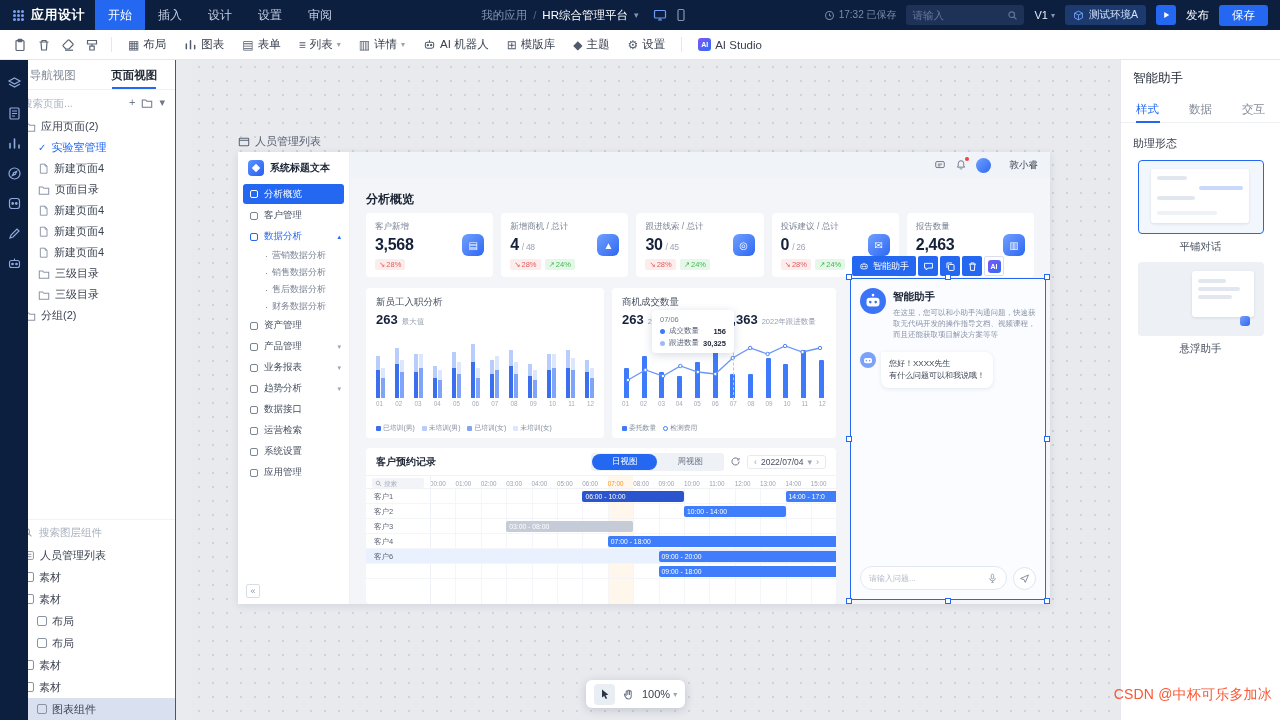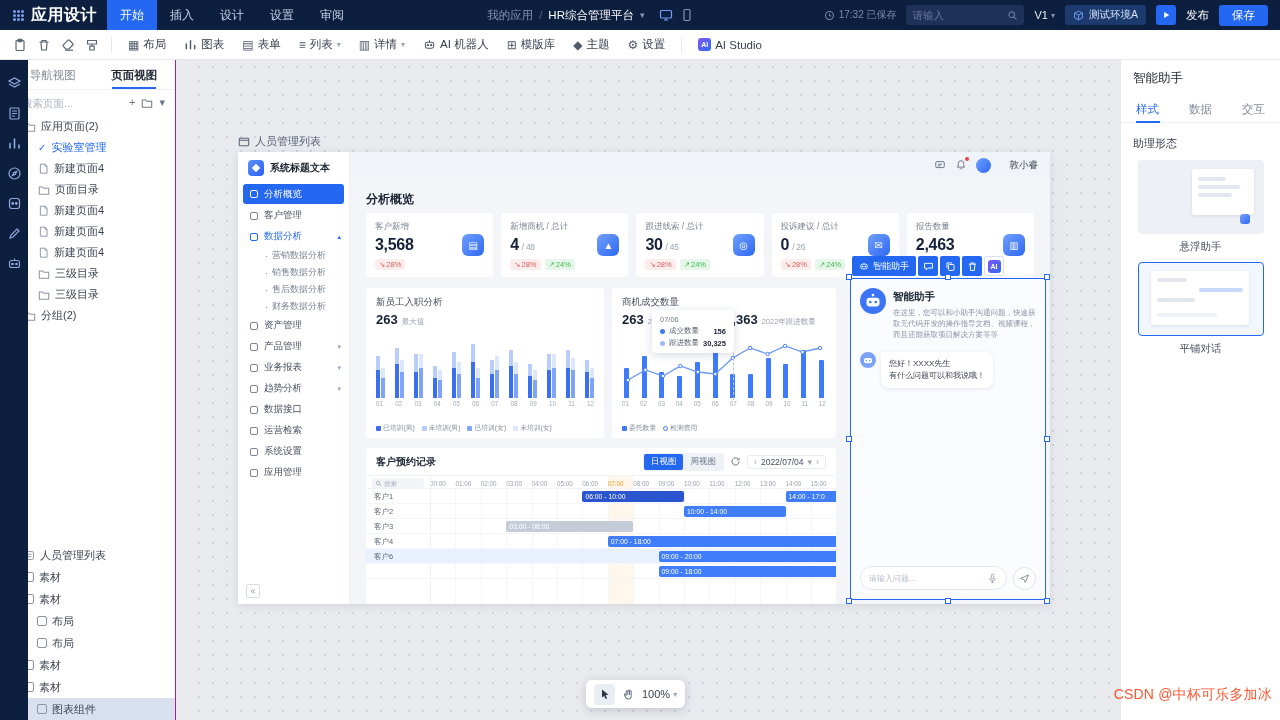--- a/index.html
+++ b/index.html
@@ -2,21 +2,21 @@
 <html><head>
 <meta charset="utf-8">
 <style>
 *{box-sizing:border-box;margin:0;padding:0}
 body{width:1280px;height:720px;position:relative;overflow:hidden;font-family:"Liberation Sans","DejaVu Sans",sans-serif;background:#e9ebee;font-size:12px;color:#333}
 input{font-family:inherit;border:none;outline:none;background:transparent}
 svg{display:block}
 
 .topbar{position:absolute;left:0;top:0;width:1280px;height:30px;background:#0d1f3f;display:flex;align-items:center;z-index:40;color:#fff}
 .tb-logo{display:flex;align-items:center;gap:6px;padding:0 10px 0 12px}
-.tb-title{font-size:16px;font-weight:bold;letter-spacing:.5px}
+.tb-title{font-size:13px;font-weight:bold;letter-spacing:.5px}
 .tb-menu{display:flex;height:100%}
 .tmi{padding:0 13px;line-height:30px;font-size:12px;color:#c6d2e8}
 .tmi.active{background:#2468f2;color:#fff}
 .tb-center{display:flex;align-items:center;gap:6px;margin:0 auto;font-size:11.5px}
 .bc-pre{color:#8494b3}.bc-sep{color:#56648a}.bc-cur{color:#fff}
 .bc-caret{color:#8494b3;font-size:9px}
 .dev-ic{display:flex;align-items:center;gap:7px;margin-left:8px}
 .tb-right{display:flex;align-items:center;gap:10px;padding-right:12px}
 .save-status{display:flex;align-items:center;gap:4px;font-size:10px;color:#7c8cab}
 .tb-search{width:118px;height:20px;background:#1e3257;border-radius:3px;display:flex;align-items:center;padding:0 6px;gap:4px}
@@ -133,21 +133,21 @@
 .c2-vline{position:absolute;left:121px;top:40px;bottom:38px;border-left:1px dashed #b7c6e6}
 .c2-tip{position:absolute;left:40px;top:22px;background:#fff;border-radius:4px;box-shadow:0 2px 10px rgba(30,50,110,.18);padding:5px 8px;font-size:7.5px;color:#5a6375;z-index:3;min-width:74px}
 .t-date{color:#737d8c;margin-bottom:2px}
 .t-row{display:flex;align-items:center;gap:4px;margin-top:2px}
 .t-dot{width:5px;height:5px;border-radius:50%;flex:none}
 .t-val{margin-left:auto;font-weight:bold;color:#1b2434}
 .gantt{left:16px;top:270px;width:470px;height:156px;overflow:hidden}
 .g-head{display:flex;align-items:center;gap:6px;height:27px;padding:0 10px}
 .g-title{font-size:10px;font-weight:bold;color:#232b3a;margin-right:auto}
 .g-toggle{display:flex;background:#eef1f6;border-radius:3px;padding:1px}
-.g-tab{font-size:8.5px;padding:2px 7px;border-radius:2px;color:#6b7486}
+.g-tab{font-size:8.5px;padding:2px 20px;border-radius:8px;color:#6b7486}
 .g-tab.active{background:#2468f2;color:#fff}
 .g-refresh{color:#6b7486;display:flex}
 .g-nav{display:flex;align-items:center;gap:4px;border:1px solid #e6e9f0;border-radius:3px;padding:1px 6px;font-size:8.5px;color:#454e5e}
 .nbtn{color:#9aa3b2;font-size:9px}
 .g-grid{position:relative;height:129px;border-top:1px solid #f0f2f6}
 .g-hours{position:absolute;left:0;top:0;right:0;height:13px;line-height:13px;padding-left:64px;white-space:nowrap;border-bottom:1px solid #f0f2f6}
 .g-h{display:inline-block;width:25.4px;font-size:6.3px;color:#9aa3b2}
 .g-h.hl{color:#f59a23}
 .g-searchbox{position:absolute;left:6px;top:2px;width:52px;height:10px;background:#f2f4f8;border-radius:2px;display:flex;align-items:center;gap:2px;padding:0 3px;z-index:2}
 .g-searchbox input{font-size:6.5px;width:36px;color:#666}
@@ -446,20 +446,27 @@
         <span>三级目录</span>
       </div>
     <div class="trow">
         <svg width="12" height="12" viewBox="0 0 14 14" fill="none" stroke="#8a94a6" stroke-width="1.2">
           <path d="M1.5 3.5h4l1.3 1.5h5.7v7h-11Z"></path>
         </svg>
         <span>分组(2)</span>
       </div>
   </div>
   <div class="lp-spacer"></div>
+  <div class="lp-lsearch">
+    <svg width="11" height="11" viewBox="0 0 14 14" fill="none" stroke="#9aa2ae" stroke-width="1.4">
+        <circle cx="6" cy="6" r="3.6"></circle>
+        <path d="M8.8 8.8 12 12"></path>
+      </svg>
+    <input placeholder="搜索图层组件" style="">
+  </div>
   <div class="lrow">
       <svg width="11" height="11" viewBox="0 0 14 14" fill="none" stroke="#8a93a2" stroke-width="1.2">
         <rect x="2" y="2" width="10" height="10" rx="1.5"></rect>
         <path d="M4.5 5.5h5M4.5 8.5h5"></path>
       </svg>
       <span>人员管理列表</span>
     </div>
   <div class="lrow">
       <span class="box-ic"></span>
       <span>素材</span>
@@ -1056,41 +1063,41 @@
 </div>
 
 <div class="rpanel">
   <div class="rp-title">智能助手</div>
   <div class="rp-tabs">
     <span class="rp-tab active">样式</span>
     <span class="rp-tab">数据</span>
     <span class="rp-tab">交互</span>
   </div>
   <div class="rp-label">助理形态</div>
-  <div class="rp-card">
-    <div class="rp-prev">
-      <div class="mk-card" style="right:10px;top:9px;width:62px;height:46px">
-        <i class="mk-line" style="left:6px;top:8px;width:28px"></i>
-        <i class="mk-line" style="left:6px;top:16px;width:42px"></i>
-        <i class="mk-line" style="left:6px;top:24px;width:34px"></i>
-      </div>
-      <span class="mk-ai" style="right:14px;bottom:10px"></span>
-    </div>
-    <div class="rp-cap">悬浮助手</div>
-  </div>
   <div class="rp-card sel">
     <div class="rp-prev">
       <div class="mk-card" style="left:12px;top:8px;width:98px;height:54px">
         <i class="mk-line" style="left:6px;top:7px;width:30px"></i>
         <i class="mk-line" style="right:6px;top:17px;width:44px;background:#c9d9fb"></i>
         <i class="mk-line" style="left:6px;top:27px;width:38px"></i>
         <i class="mk-line" style="left:6px;top:42px;width:60px;background:#eef1f6"></i>
       </div>
     </div>
     <div class="rp-cap">平铺对话</div>
+  </div>
+  <div class="rp-card">
+    <div class="rp-prev">
+      <div class="mk-card" style="right:10px;top:9px;width:62px;height:46px">
+        <i class="mk-line" style="left:6px;top:8px;width:28px"></i>
+        <i class="mk-line" style="left:6px;top:16px;width:42px"></i>
+        <i class="mk-line" style="left:6px;top:24px;width:34px"></i>
+      </div>
+      <span class="mk-ai" style="right:14px;bottom:10px"></span>
+    </div>
+    <div class="rp-cap">悬浮助手</div>
   </div>
 </div>
 
 <div class="zoombar">
   <span class="zb-cursor">
       <svg width="12" height="12" viewBox="0 0 14 14">
         <path d="M3.5 1.8 11 8l-3.4.5 1.9 3.6-1.6.8-1.9-3.6L3.5 11Z" fill="#2b3445"></path>
       </svg>
     </span>
   <svg width="13" height="13" viewBox="0 0 14 14" fill="none" stroke="#6b7486" stroke-width="1.1" stroke-linecap="round" stroke-linejoin="round">

